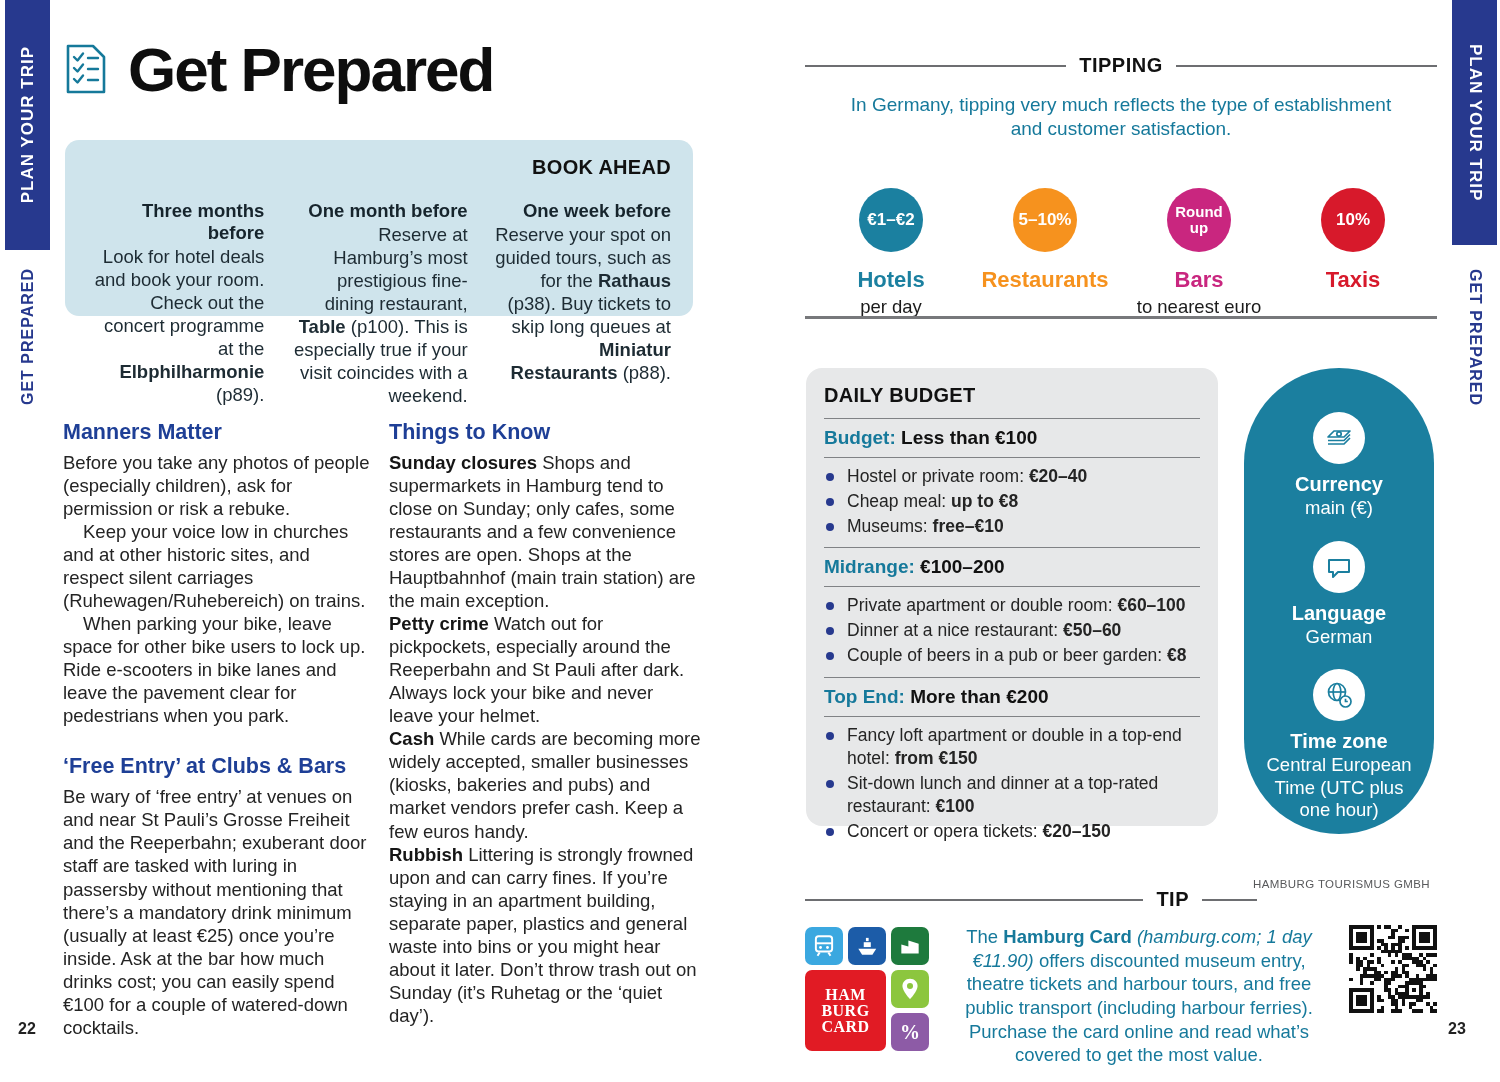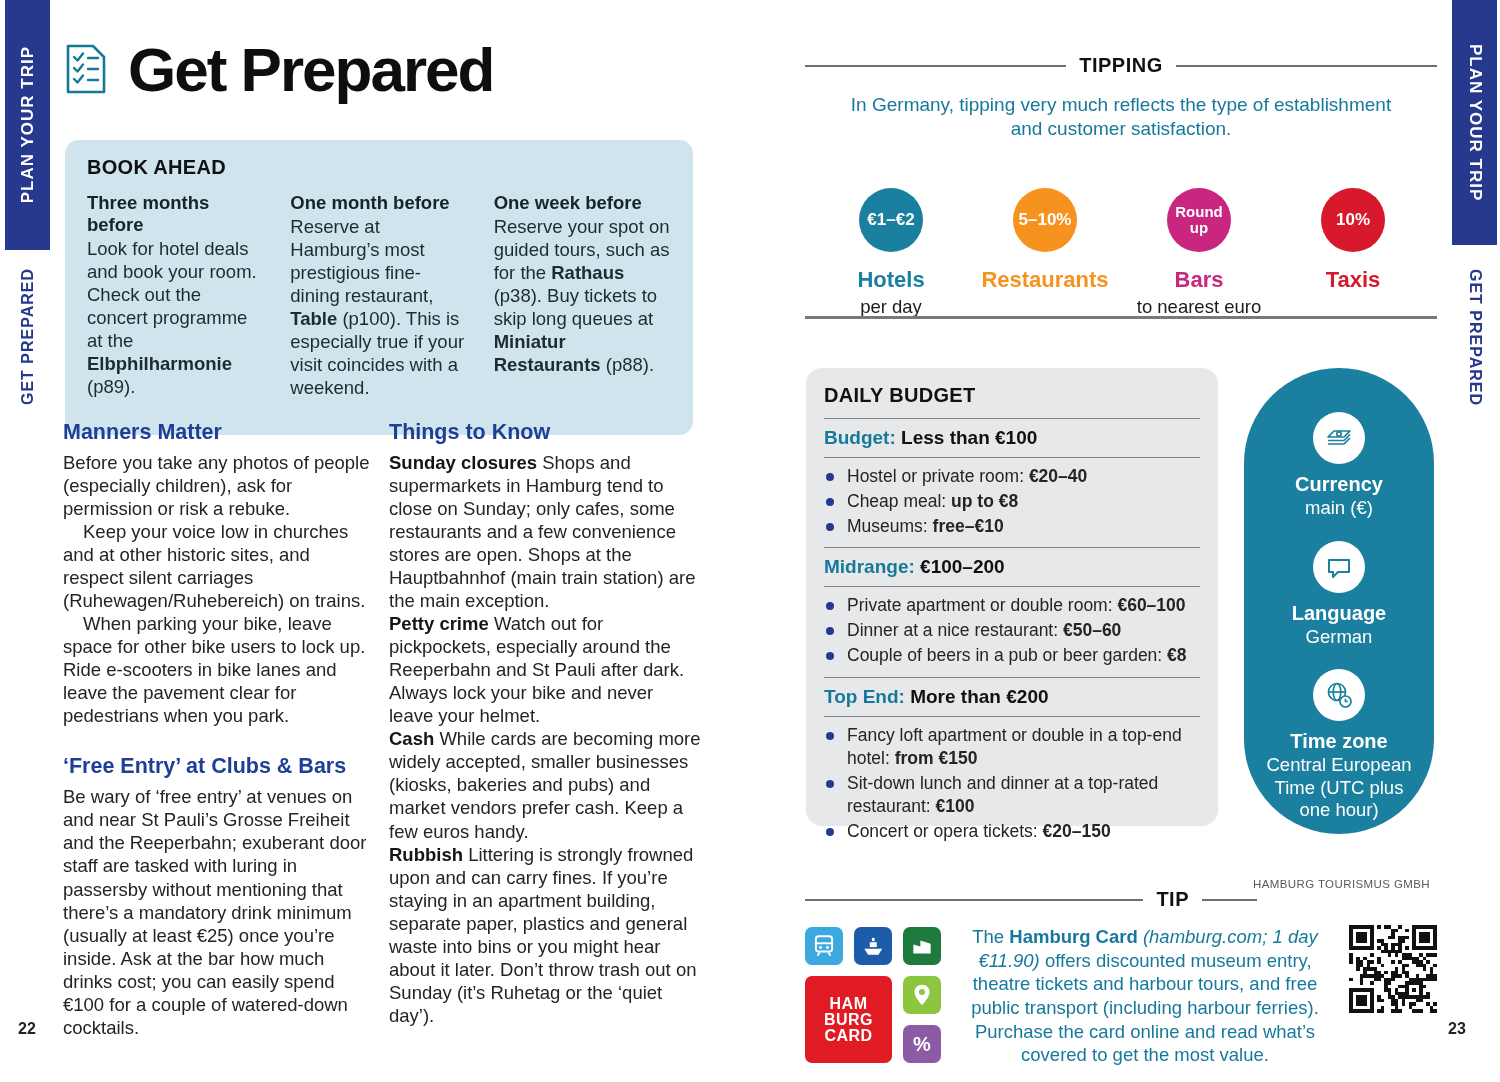--- a/index.html
+++ b/index.html
@@ -6,25 +6,25 @@
   body{width:1500px;height:1082px;position:relative;font-family:"Liberation Sans","DejaVu Sans",sans-serif;color:#242424;}
   .abs{position:absolute;}
   .vup{writing-mode:vertical-rl;transform:rotate(180deg);}
   .vdown{writing-mode:vertical-rl;}
   
   .sb-box{background:#27398e;display:flex;align-items:center;justify-content:center;color:#fff;font-weight:bold;font-size:17px;letter-spacing:1px;}
   .sb-sec{display:flex;align-items:center;justify-content:center;color:#27398e;font-weight:bold;font-size:16px;letter-spacing:1px;}
   
   .title{font-size:62px;font-weight:bold;letter-spacing:-2px;color:#0e0e0e;white-space:nowrap;}
   
-  .book-ahead{left:65px;top:140px;width:628px;height:295px;background:#cfe4ec;border-radius:14px;padding:16px 22px 0 22px;box-sizing:border-box;}
+  .book-ahead{left:65px;top:140px;width:628px;height:176px;background:#cfe4ec;border-radius:14px;padding:16px 22px 0 22px;box-sizing:border-box;text-align:right;}
   .ba-title{font-size:20px;font-weight:bold;letter-spacing:.3px;color:#111;margin-bottom:13px;}
   .ba-cols{display:flex;gap:26px;}
   .ba-col{flex:1;}
-  .ba-h{font-weight:bold;font-size:18.5px;color:#16242c;margin-bottom:2px;}
+  .ba-h{font-weight:bold;font-size:18.5px;color:#16242c;margin-bottom:2px;margin-top:8px;}
   .ba-b{font-size:18.5px;line-height:1.24;color:#1d2b33;}
   
   .bodycol h3{font-size:21.5px;color:#1e3f96;margin:0 0 6px 0;}
   .bodycol h3 + p{margin-top:0;}
   .bodycol h3.mt{margin-top:27px;}
   .bodycol p{font-size:18.5px;line-height:1.245;margin:0;color:#242424;}
   .bodycol p.ind{text-indent:20px;}
   .bodycol b{color:#151515;}
   .pagenum{font-size:16px;font-weight:bold;color:#222;}
   
@@ -51,21 +51,21 @@
   .db-li .dot{flex:0 0 8px;width:8px;height:8px;border-radius:50%;background:#27398e;margin:8px 13px 0 2px;}
   
   .info-pill{left:1244px;top:368px;width:190px;height:466px;background:#1b7f9f;border-radius:95px;display:flex;flex-direction:column;align-items:center;padding-top:44px;box-sizing:border-box;gap:21px;color:#fff;}
   .pill-item{display:flex;flex-direction:column;align-items:center;}
   .pill-circle{width:52px;height:52px;background:#fff;border-radius:50%;display:flex;align-items:center;justify-content:center;}
   .pill-label{font-size:20px;font-weight:bold;margin-top:9px;}
   .pill-value{font-size:18.5px;line-height:1.22;text-align:center;max-width:150px;margin-top:1px;}
   
   .credit{font-size:11.5px;letter-spacing:.4px;color:#58595b;}
   .tip-body{display:flex;margin-top:12px;gap:16px;}
-  .hcard{flex:0 0 124px;display:grid;grid-template-columns:38px 38px 38px;grid-auto-rows:38px;gap:11px;margin-top:4px;}
+  .hcard{flex:0 0 124px;display:grid;grid-template-columns:38px 38px 38px;grid-auto-rows:38px;gap:5px;margin-top:4px;font-family:Liberation Serif, serif;}
   .tile{border-radius:7px;display:flex;align-items:center;justify-content:center;color:#fff;}
   .tile-red{grid-column:1/3;grid-row:2/4;flex-direction:column;font-weight:bold;font-size:16px;line-height:1.0;letter-spacing:.5px;}
   .tile-pin{grid-column:3;grid-row:2;}
   .tile-pct{grid-column:3;grid-row:3;font-weight:bold;font-size:20px;}
   .tip-text{flex:1;font-size:18.5px;line-height:1.28;color:#16799b;text-align:center;margin-top:2px;}
   .tip-text b{color:#16799b;}
   .qr{flex:0 0 88px;margin-top:2px;}
 </style>
 </head>
 <body>

